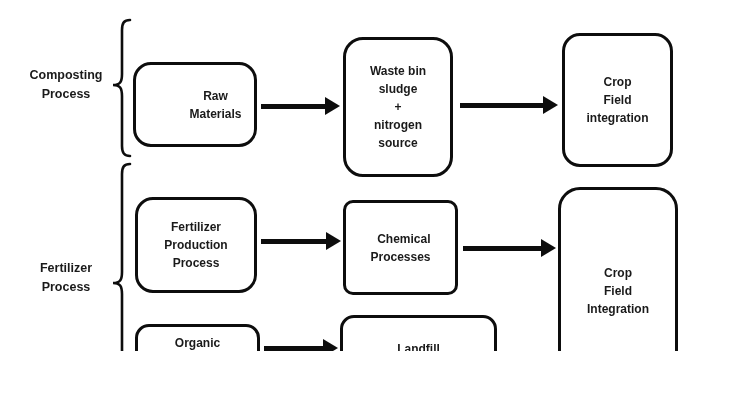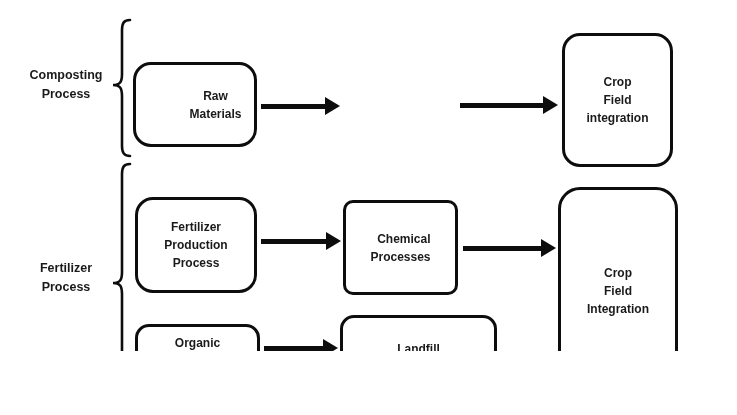--- a/index.html
+++ b/index.html
@@ -80,20 +80,25 @@
 
   <div class="group-label" id="lbl-composting">Composting
 Process</div>
 
   <div class="group-label" id="lbl-fertilizer">Fertilizer
 Process</div>
 
   <div class="node" id="n-raw">Raw
 Materials</div>
 
+  <div class="node" id="n-wastebin">Waste bin
+sludge
++
+nitrogen
+source</div>
 
   <div class="node" id="n-croptop">Crop
 Field
 integration</div>
 
   <div class="node" id="n-fertprod">Fertilizer
 Production
 Process</div>
 
   <div class="node" id="n-chem">Chemical

